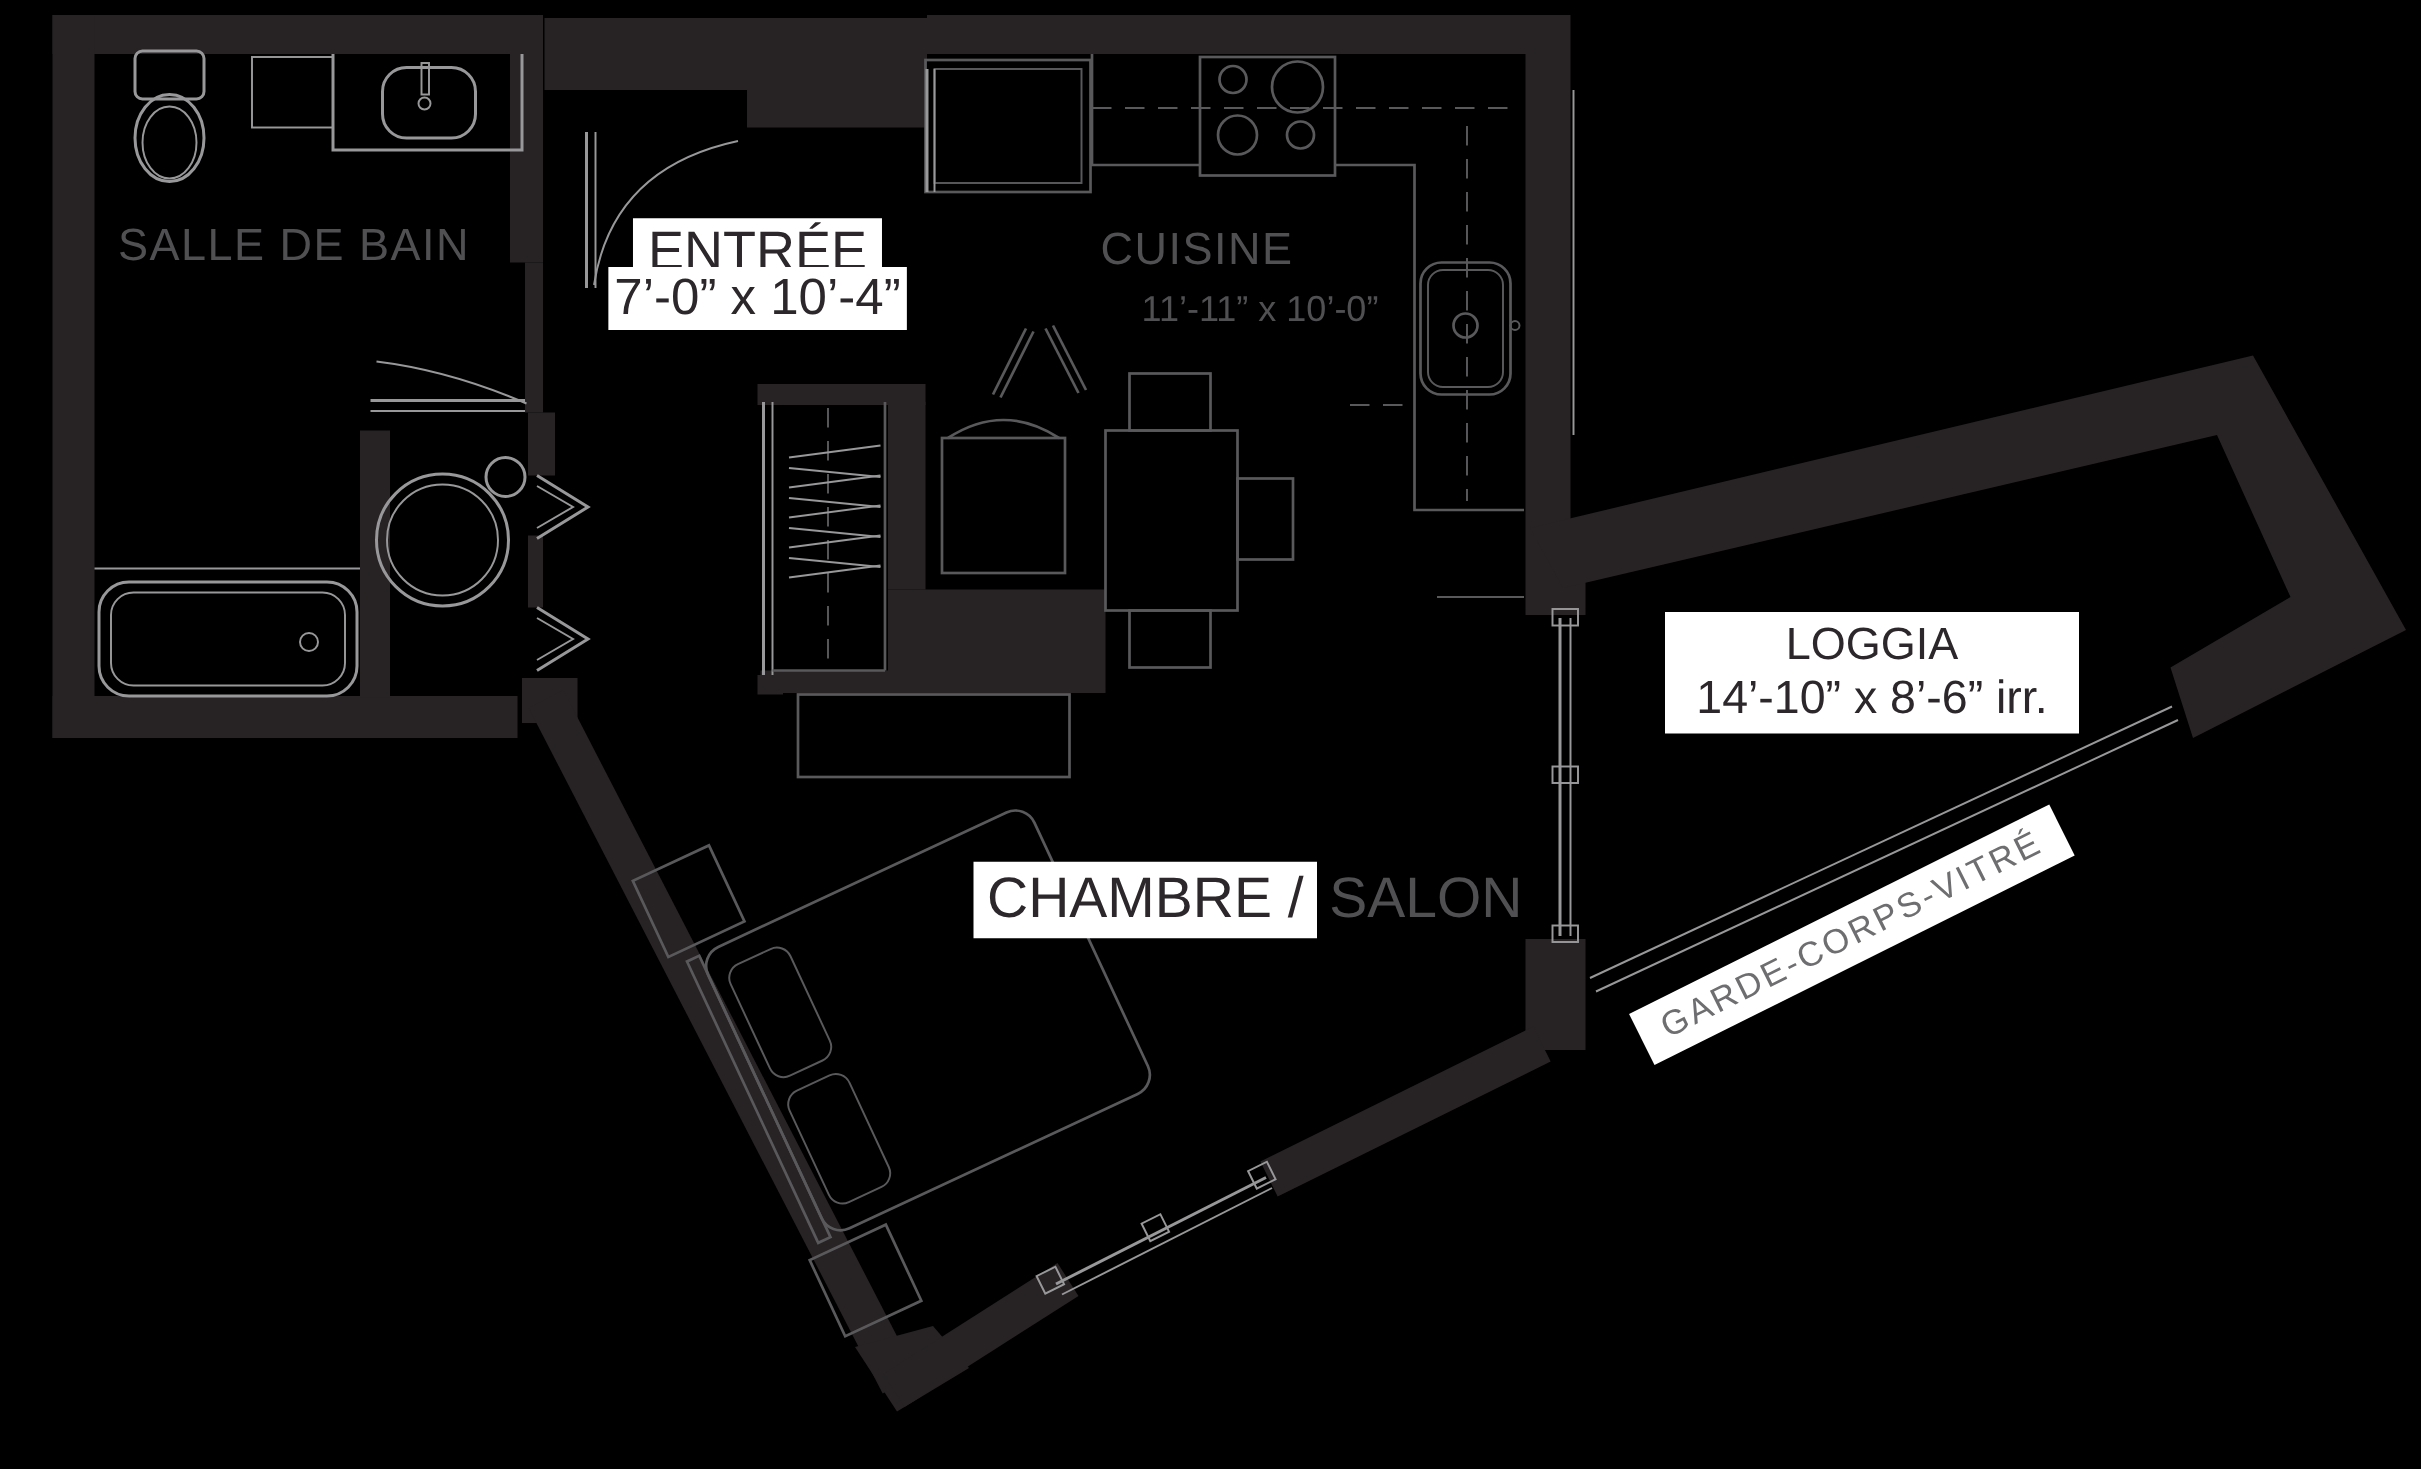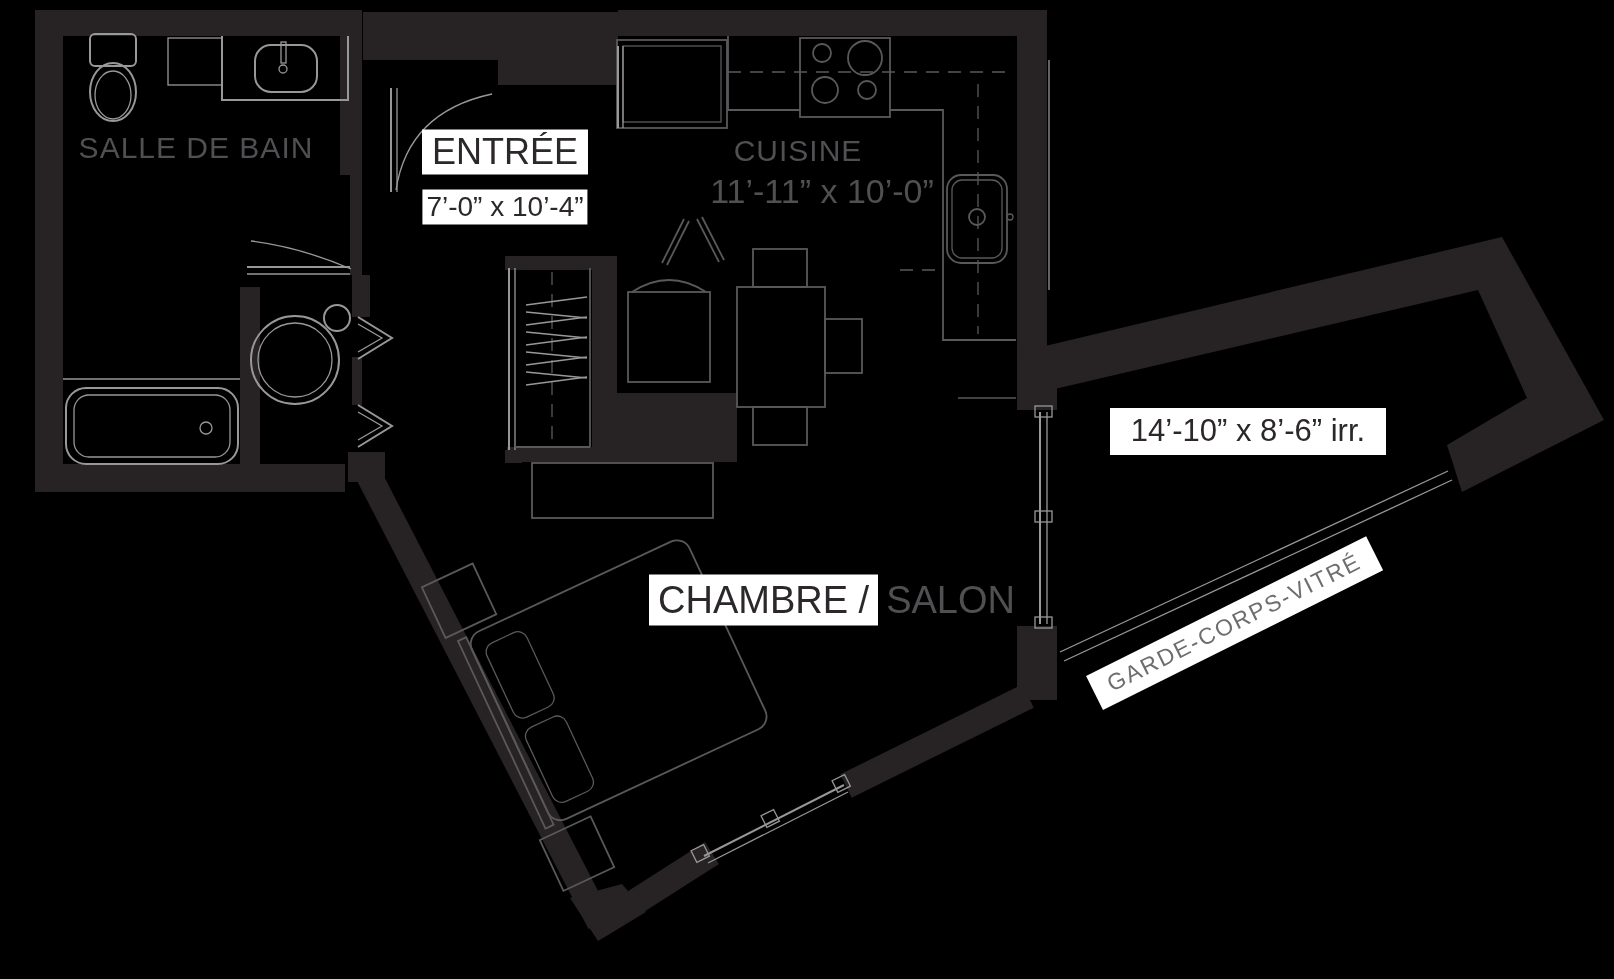--- a/index.html
+++ b/index.html
@@ -11,32 +11,32 @@
         font-family:"Liberation Sans", sans-serif;}
   svg{position:absolute;inset:0;}
   .w{fill:var(--wall);stroke:none;}
   .ws{stroke:var(--wall);fill:none;}
   .lt{stroke:var(--line-light);fill:none;stroke-width:2;}
   .lt2{stroke:var(--line-light);fill:none;stroke-width:1.3;}
   .md{stroke:var(--line-mid);fill:none;stroke-width:1.8;}
   .md2{stroke:var(--line-mid);fill:none;stroke-width:1.3;}
   .dash{stroke-dasharray:13 9;}
   .lbl{position:absolute;white-space:nowrap;z-index:2;}
-  .center{transform:translate(-50%,-50%);}
+  .center{transform:translate(-50%,-50%);margin-top:16px;}
   .room-name{color:var(--text-gray);font-size:30px;letter-spacing:1px;}
   .dark{color:var(--text-dark);}
   .gray{color:var(--text-gray);}
   .boxed{background:var(--label-bg);}
   #lbl-sdb{left:196px;top:148px;}
   #lbl-sdb-dims{left:82px;top:187px;transform:translateY(-50%);font-size:34px;}
   #lbl-sdb-dims .boxed{padding:2px 8px 3px 2px;}
   #lbl-entree{left:505px;top:152px;font-size:36px;padding:1px 10px 2px;}
-  #lbl-entree-dims{left:505px;top:207px;font-size:28px;padding:1px 4px 2px;}
+  #lbl-entree-dims{left:505px;top:183px;font-size:34px;padding:1px 4px 2px;}
   #lbl-cuisine{left:798px;top:151px;}
-  #lbl-cuisine-dims{left:822px;top:191px;font-size:34px;}
+  #lbl-cuisine-dims{left:840px;top:191px;font-size:24px;}
   #loggia-box{left:1110px;top:408px;width:276px;background:var(--label-bg);
               text-align:center;padding:5px 0 7px;z-index:2;position:absolute;}
   #loggia-name{font-size:30px;line-height:34px;}
   #loggia-dims{font-size:31px;line-height:35px;}
   #lbl-chambre-1{left:649px;top:600px;transform:translateY(-50%);font-size:38px;text-align:right;}
   #lbl-chambre-1 .boxed{padding:4px 9px 5px;}
   #lbl-chambre-1 .gray{margin-left:8px;}
   #lbl-chambre-2{left:657px;top:639px;transform:translateY(-50%);font-size:36px;}
   #lbl-chambre-2 .boxed{padding:1px 2px 2px 8px;}
   #lbl-garde{left:1103px;top:672px;transform-origin:0 100%;transform:rotate(-26.5deg);
@@ -203,20 +203,21 @@
   </div>
 
   <div class="lbl center room-name" id="lbl-cuisine">
     <span>CUISINE</span>
   </div>
   <div class="lbl center gray" id="lbl-cuisine-dims">
     <span>11’-11” x 10’-0”</span>
   </div>
 
   <div id="loggia-box">
+    <div class="dark" id="loggia-name">LOGGIA</div>
     <div class="dark" id="loggia-dims">14’-10” x 8’-6” irr.</div>
   </div>
 
   <div class="lbl" id="lbl-chambre-1">
     <span class="dark boxed">CHAMBRE /</span><span class="gray">SALON</span>
   </div>
 
   <div class="lbl" id="lbl-garde">
     <span>GARDE-CORPS-VITRÉ</span>
   </div>

